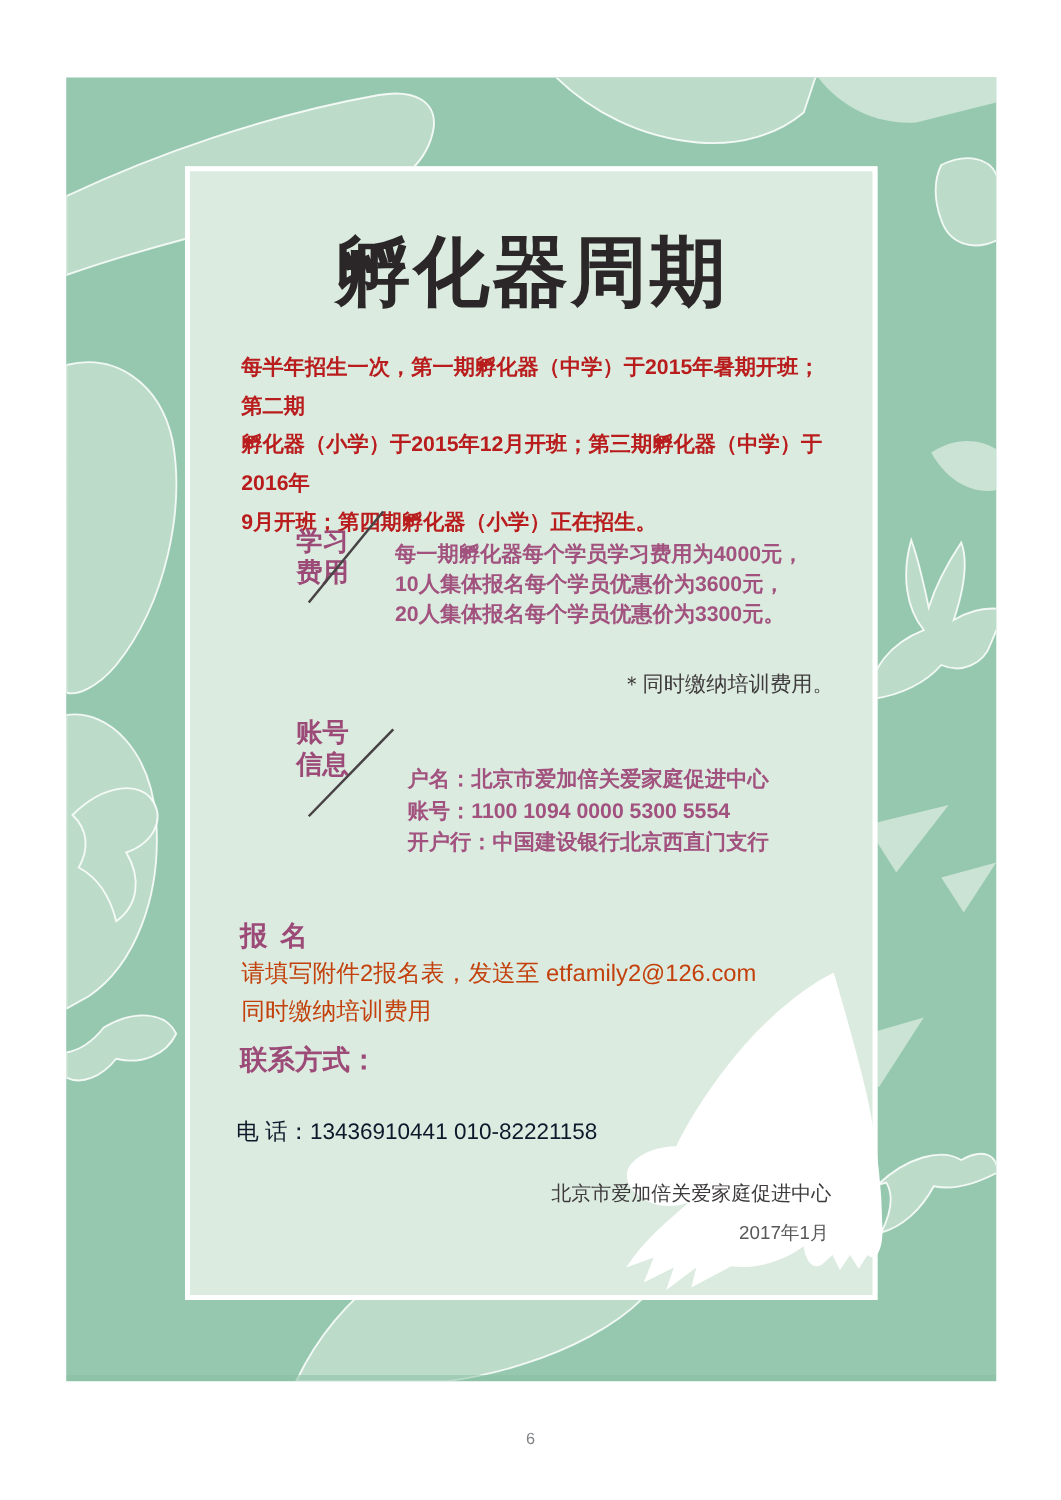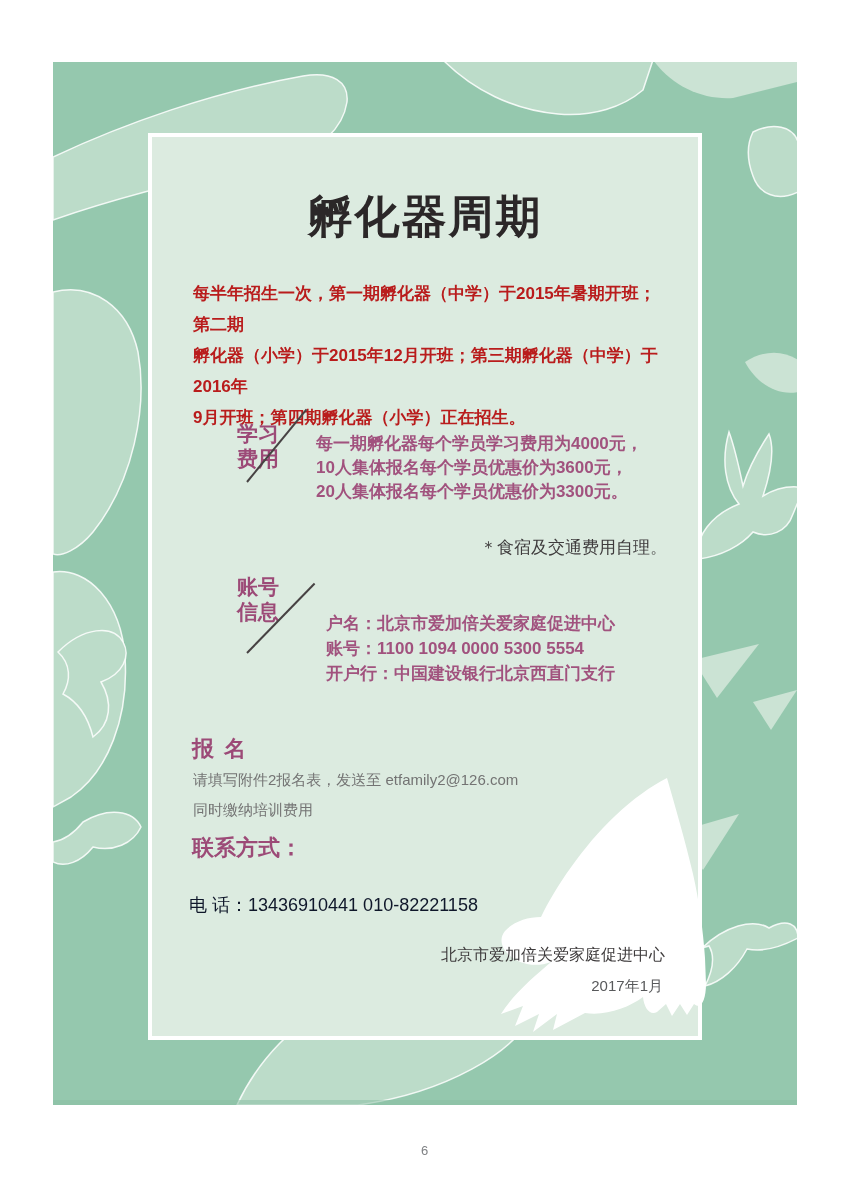--- a/index.html
+++ b/index.html
@@ -13,22 +13,22 @@
     background:#95c8ae;overflow:hidden;z-index:1;
   }
   .green-bg svg{display:block;}
   .panel{
     position:absolute;left:148px;top:133px;width:554px;height:907px;
     background:#dcebe0;border:4px solid #ffffff;box-sizing:border-box;
     z-index:2;
   }
   .panel .inner{position:absolute;left:0;top:0;width:546px;height:899px;}
   .doc-title{
-    position:absolute;left:0;top:50px;width:100%;text-align:center;
-    font-size:45px;font-weight:700;color:#2b2728;letter-spacing:2px;z-index:5;
+    position:absolute;left:0;top:40px;width:100%;text-align:center;
+    font-size:61px;font-weight:700;color:#2b2728;letter-spacing:2px;z-index:5;
   }
   .intro{
     position:absolute;left:41px;top:141px;width:478px;
     font-size:17px;line-height:31px;color:#b91c1c;font-weight:700;z-index:5;
   }
   .sec-label{
     position:absolute;left:85px;font-size:21px;font-weight:700;
     color:#9c4a77;line-height:25px;z-index:6;
   }
   .fee-label{top:284px;}
@@ -47,22 +47,22 @@
   }
   .acct-lines{
     position:absolute;left:164px;top:474px;font-size:17px;line-height:25px;
     color:#a1527e;font-weight:700;z-index:5;margin-left:10px;
   }
   .signup-heading{
     position:absolute;left:40px;top:597px;font-size:22px;font-weight:700;
     color:#9c4a77;letter-spacing:2px;z-index:5;
   }
   .signup-lines{
-    position:absolute;left:41px;top:628px;font-size:15px;line-height:30px;
-    color:#737373;z-index:5;
+    position:absolute;left:41px;top:628px;font-size:19px;line-height:30px;
+    color:#c2410c;z-index:5;
   }
   .contact-heading{
     position:absolute;left:40px;top:696px;font-size:22px;font-weight:700;
     color:#9c4a77;z-index:5;
   }
   .phone-line{
     position:absolute;left:37px;top:756px;font-size:18px;color:#0f172a;z-index:5;
   }
   .footer-org{
     position:absolute;right:33px;top:808px;font-size:16px;color:#3e3b3c;z-index:5;
@@ -131,21 +131,21 @@
       <div>费用</div>
     </div>
     <div class="slash slash1"></div>
 
     <div class="fee-lines">
       <div>每一期孵化器每个学员学习费用为4000元，</div>
       <div>10人集体报名每个学员优惠价为3600元，</div>
       <div>20人集体报名每个学员优惠价为3300元。</div>
     </div>
 
-    <div class="fee-note">＊食宿及交通费用自理。</div>
+    <div class="fee-note">＊同时缴纳培训费用。</div>
 
     <div class="sec-label acct-label">
       <div>账号</div>
       <div>信息</div>
     </div>
     <div class="slash slash2"></div>
 
     <div class="acct-lines">
       <div>户名：北京市爱加倍关爱家庭促进中心</div>
       <div>账号：1100 1094 0000 5300 5554</div>

